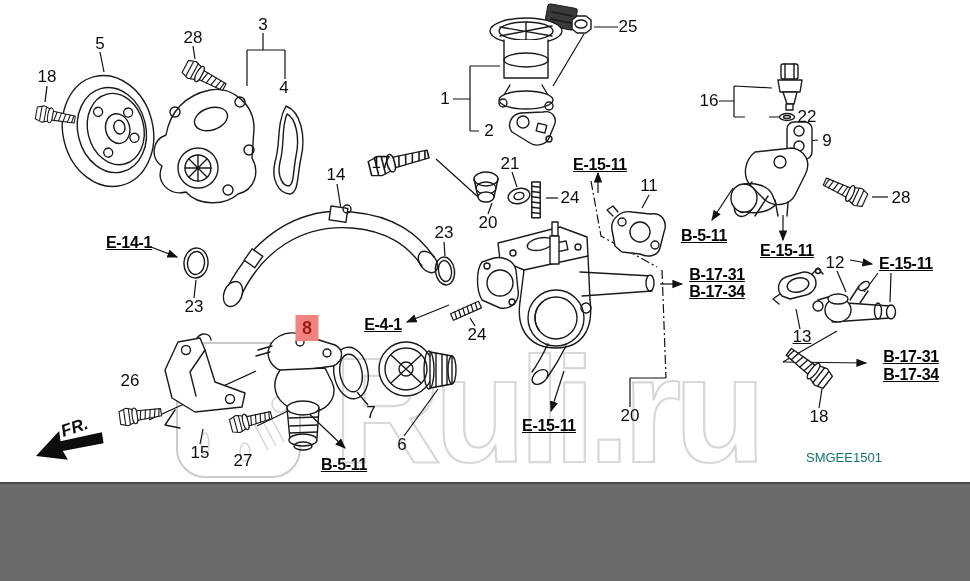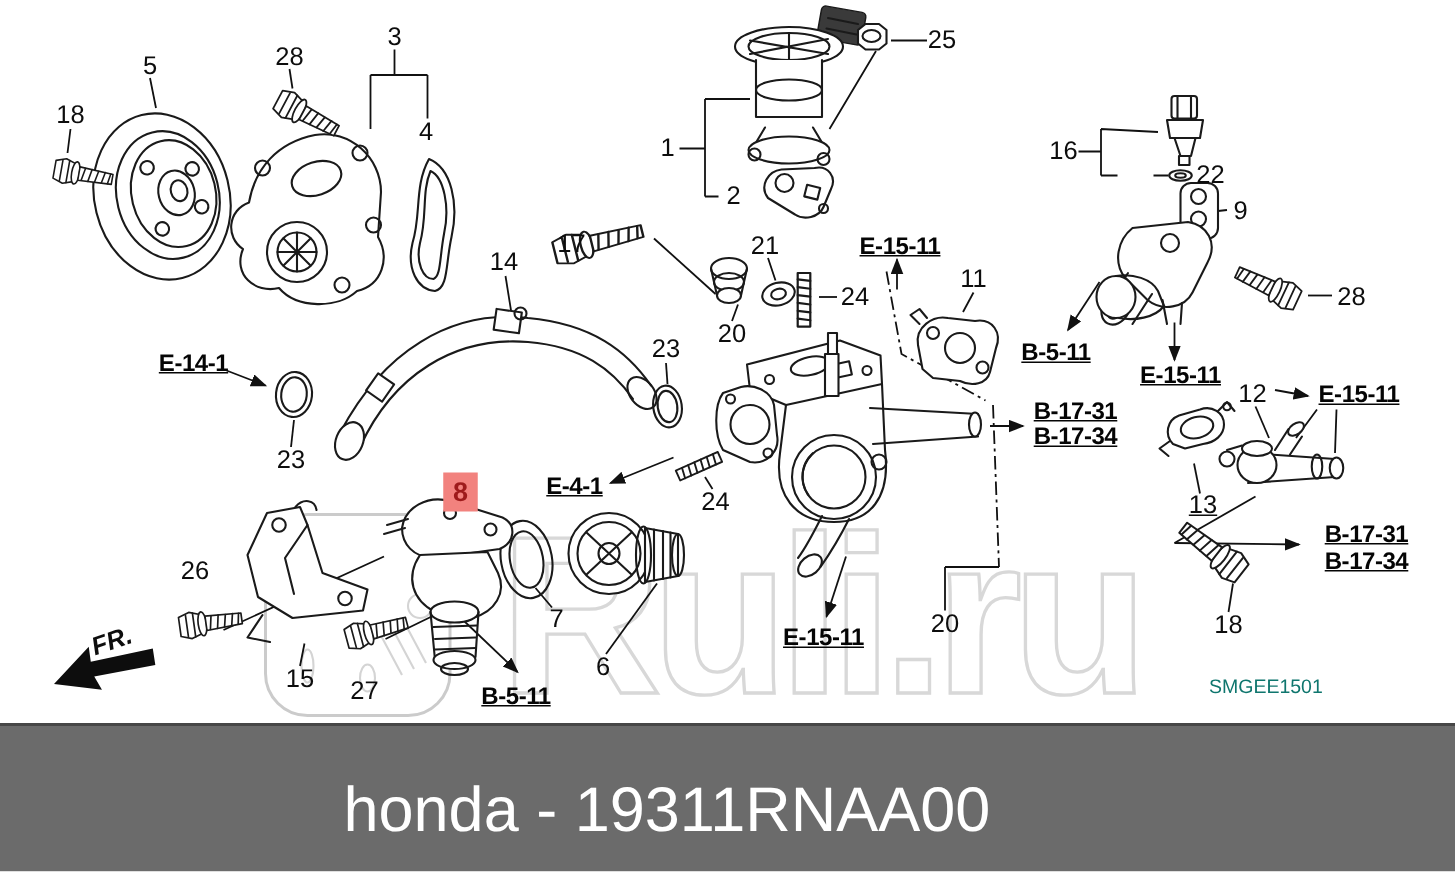--- a/index.html
+++ b/index.html
@@ -364,15 +364,14 @@
       <div class="rlabel" style="left: 717px; top: 292px;">B-17-34</div>
       <div class="rlabel" style="left: 383px; top: 325px;">E-4-1</div>
       <div class="rlabel" style="left: 911px; top: 357px;">B-17-31</div>
       <div class="rlabel" style="left: 911px; top: 375px;">B-17-34</div>
       <div class="rlabel" style="left: 549px; top: 426px;">E-15-11</div>
       <div class="rlabel" style="left: 344px; top: 465px;">B-5-11</div>
     </div>
 
   
   <div class="footer" style="background: rgb(107, 107, 107);"></div>
-  <div class="f-part">honda - 19311RNAA00</div>
 
 </div>
 
 </body></html>

